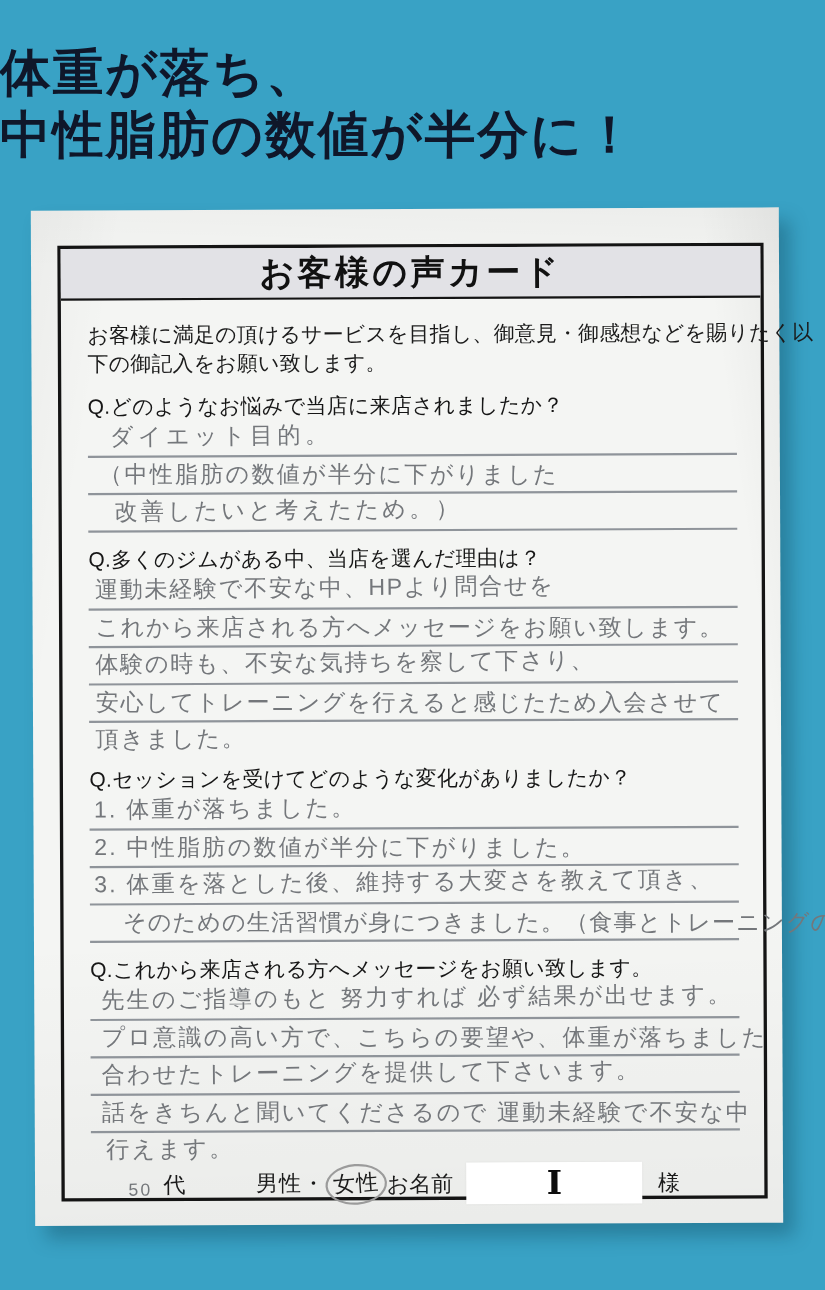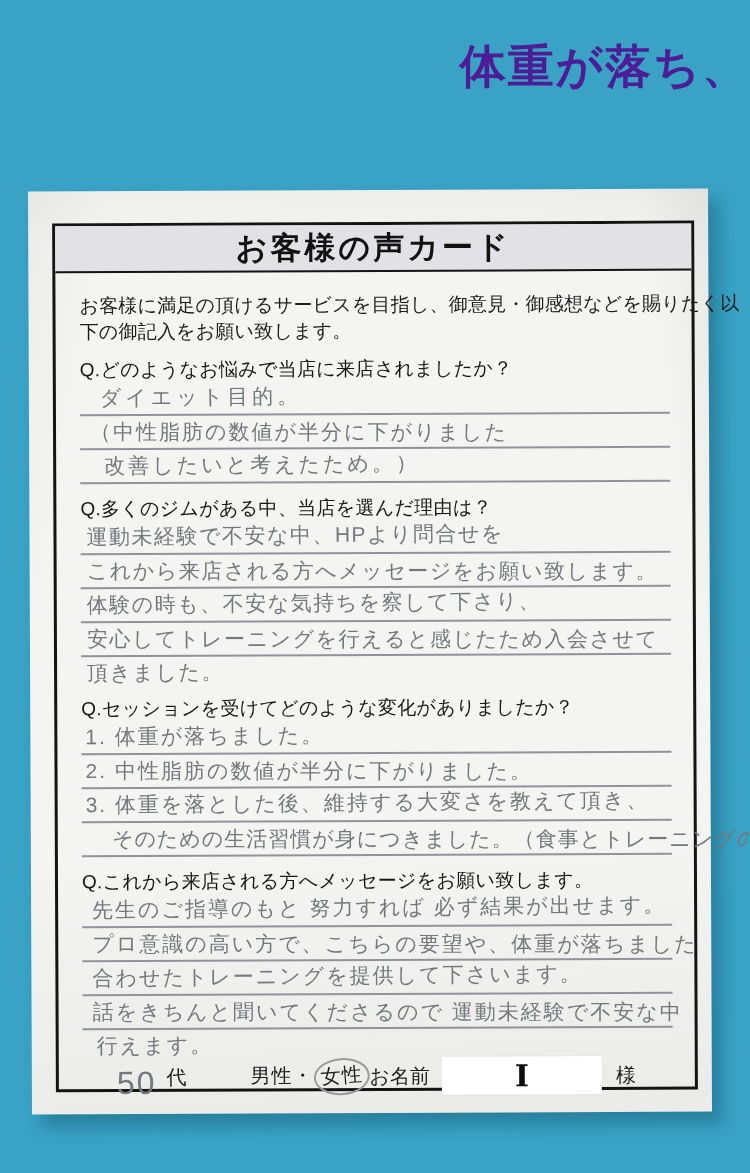--- a/index.html
+++ b/index.html
@@ -6,22 +6,22 @@
   html,body { width:750px; height:1173px; overflow:hidden; }
   body {
     background:#39A2C5;
     font-family:"Liberation Sans", sans-serif;
     position:relative;
   }
 
   
   .headline {
     padding-top:38px;
-    text-align:right;
-    color:#4c1d95;
+    text-align:left;
+    color:#0f172a;
     font-family:"DejaVu Serif","Liberation Serif",serif;
     font-weight:700;
     font-size:46px;
     line-height:1.22;
     letter-spacing:2px;
   }
 
   
   .paper {
     position:absolute;
@@ -112,21 +112,21 @@
   
   .footer-row {
     margin-top:0;
     height:40px;
     display:flex;
     align-items:center;
   }
   .printed { font-size:20px; color:#1b1b1b; }
   .age-val {
     margin-left:34px;
-    font-size:32px; line-height:24px;
+    font-size:16px; line-height:24px;
     padding-left:0;
     margin-top:12px;
   }
   .age-suffix { margin-left:10px; }
   .gender { margin-left:64px; letter-spacing:1px; }
   .circled {
     display:inline-block;
     border:2px solid #9B9B9B;
     border-radius:50%;
     padding:2px 5px 4px;
@@ -146,20 +146,21 @@
     font-size:30px;
     color:#0d0d0d;
   }
   .name-suffix { margin-left:14px; }
 </style>
 </head>
 <body>
 
 <header class="headline">
   <div>体重が落ち、</div>
+  <div>中性脂肪の数値が半分に！</div>
 </header>
 
 <div class="paper">
   <div class="card">
 
     <div class="card-header">
       <div class="card-title">お客様の声カード</div>
     </div>
 
     <div class="card-body">

